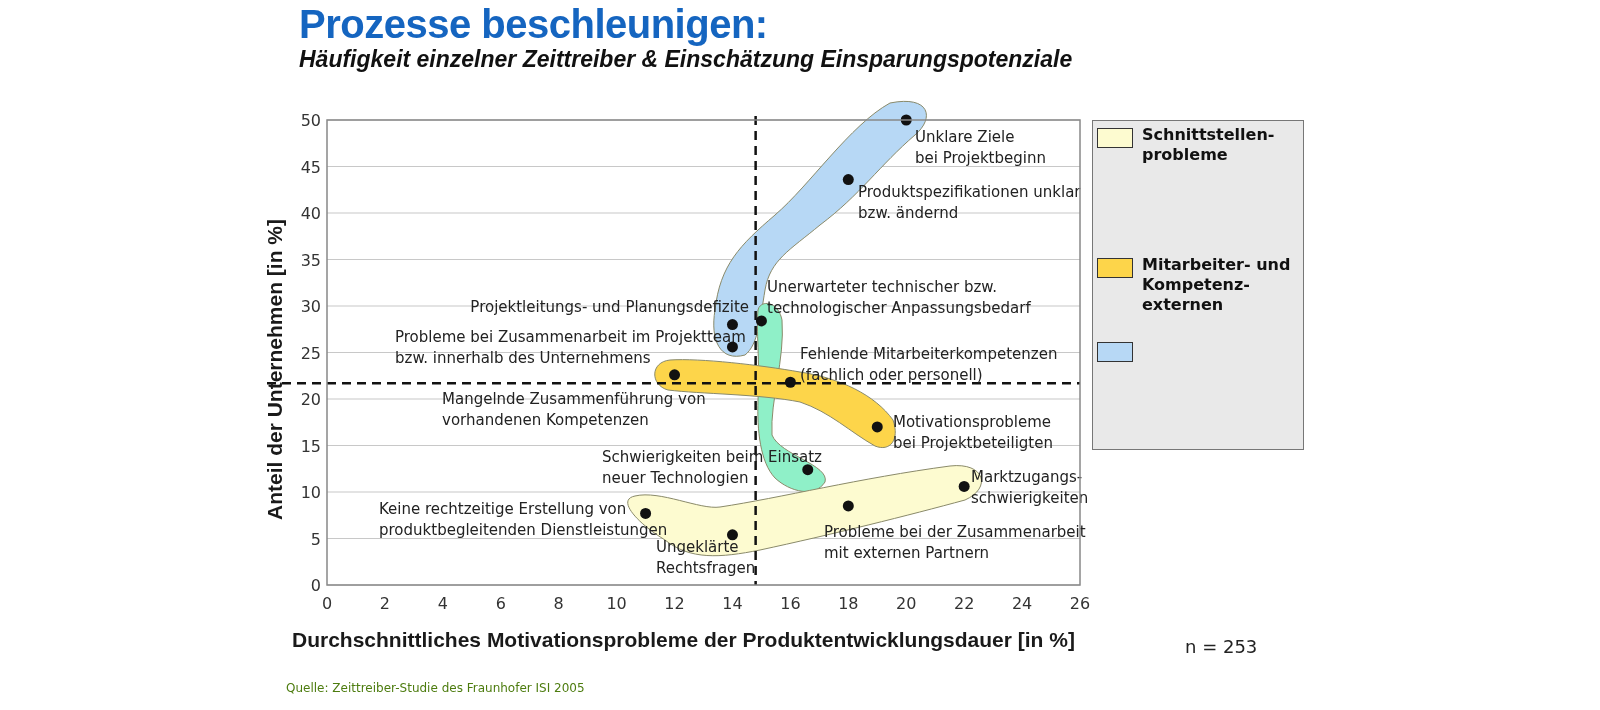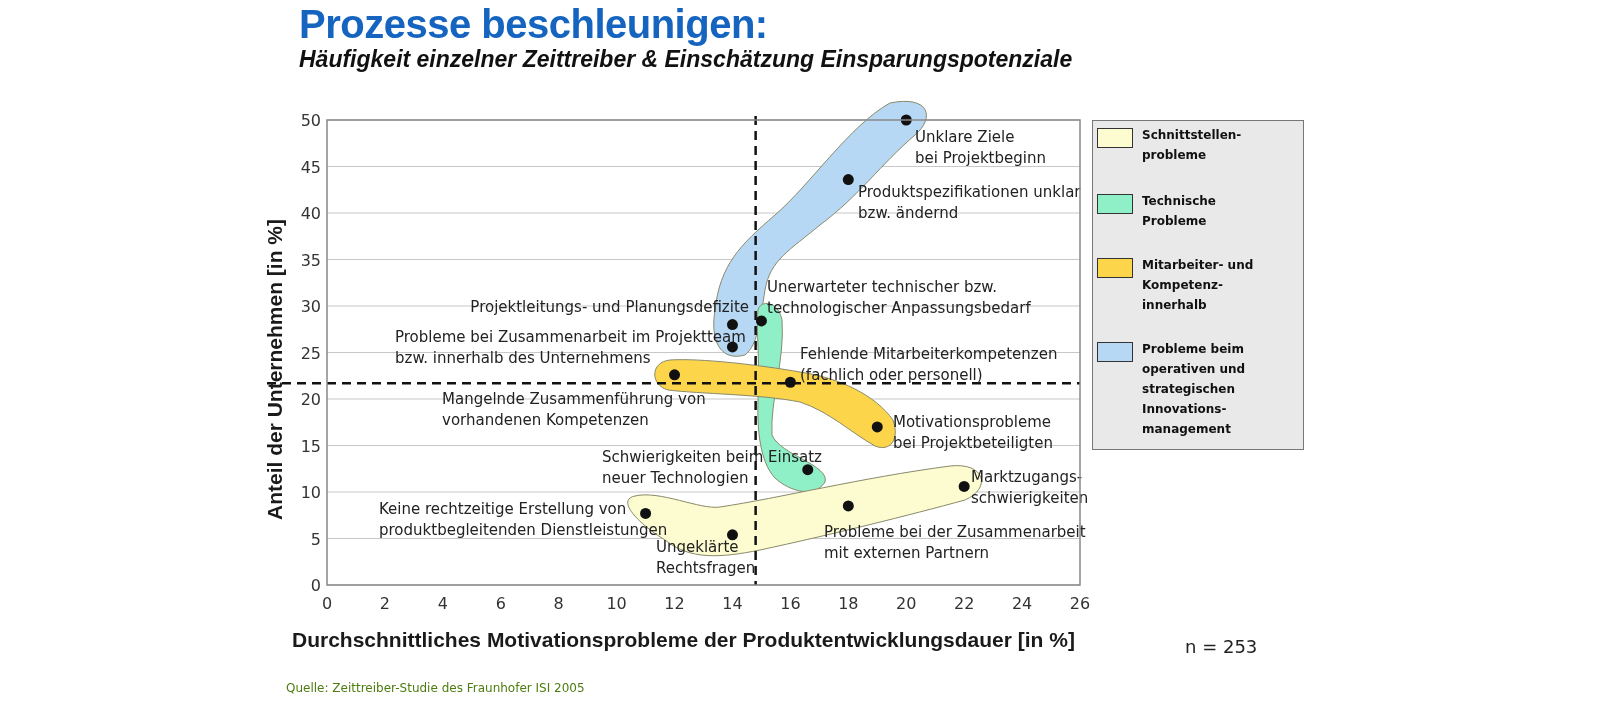--- a/index.html
+++ b/index.html
@@ -15,21 +15,21 @@
   .ylabel { position:absolute; left:263px; top:520px; transform-origin:0 0; transform:rotate(-90deg);
             font-size:21px; font-weight:bold; white-space:nowrap; font-family:"Liberation Sans", sans-serif; }
   .xlabel { position:absolute; left:292px; top:628px; font-size:21px; font-weight:bold;
             white-space:nowrap; font-family:"Liberation Sans", sans-serif; }
   .nval { position:absolute; left:1185px; top:636px; font-size:18px; color:#222; }
   .source { position:absolute; left:286px; top:681px; font-size:12px; color:#4d7c0f; }
   .legend { position:absolute; left:1092px; top:120px; width:212px; height:330px;
             background:#e9e9e9; border:1px solid #777; box-sizing:border-box; }
   .legend-item { position:absolute; left:4px; display:flex; align-items:flex-start; }
   .swatch { width:36px; height:20px; border:1px solid #333; box-sizing:border-box; margin-top:3px; }
-  .legend-text { margin-left:9px; font-size:12px; font-weight:bold; line-height:20px;
+  .legend-text { margin-left:9px; font-size:16px; font-weight:bold; line-height:20px;
                  white-space:pre-line; font-family:"DejaVu Sans", sans-serif; color:#111; }
 </style>
 </head>
 <body>
 
 <div class="title">Prozesse beschleunigen:</div>
 <div class="subtitle">Häufigkeit einzelner Zeittreiber &amp; Einschätzung Einsparungspotenziale</div>
 
 <svg id="chart" width="1600" height="710">
   <g id="grid">
@@ -119,32 +119,22 @@
 <div class="xlabel">Durchschnittliches Motivationsprobleme der Produktentwicklungsdauer [in %]</div>
 <div class="nval">n = 253</div>
 <div class="source">Quelle: Zeittreiber-Studie des Fraunhofer ISI 2005</div>
 
 <div class="legend">
   <div class="legend-item" style="top:4px">
     <div class="swatch" style="background: rgb(253, 251, 208);"></div>
     <div class="legend-text">Schnittstellen-
 probleme</div>
   </div>
-  <div class="legend-item" style="top:70px">
-    <div class="swatch" style="background: rgb(143, 240, 200);"></div>
-    <div class="legend-text">Technische
-Probleme</div>
-  </div>
   <div class="legend-item" style="top:134px">
     <div class="swatch" style="background: rgb(253, 213, 74);"></div>
     <div class="legend-text">Mitarbeiter- und
 Kompetenz-
-innerhalb</div>
+externen</div>
   </div>
   <div class="legend-item" style="top:218px">
     <div class="swatch" style="background: rgb(183, 216, 245);"></div>
-    <div class="legend-text">Probleme beim
-operativen und
-strategischen
-Innovations-
-management</div>
   </div>
 </div>
 
 </body></html>

